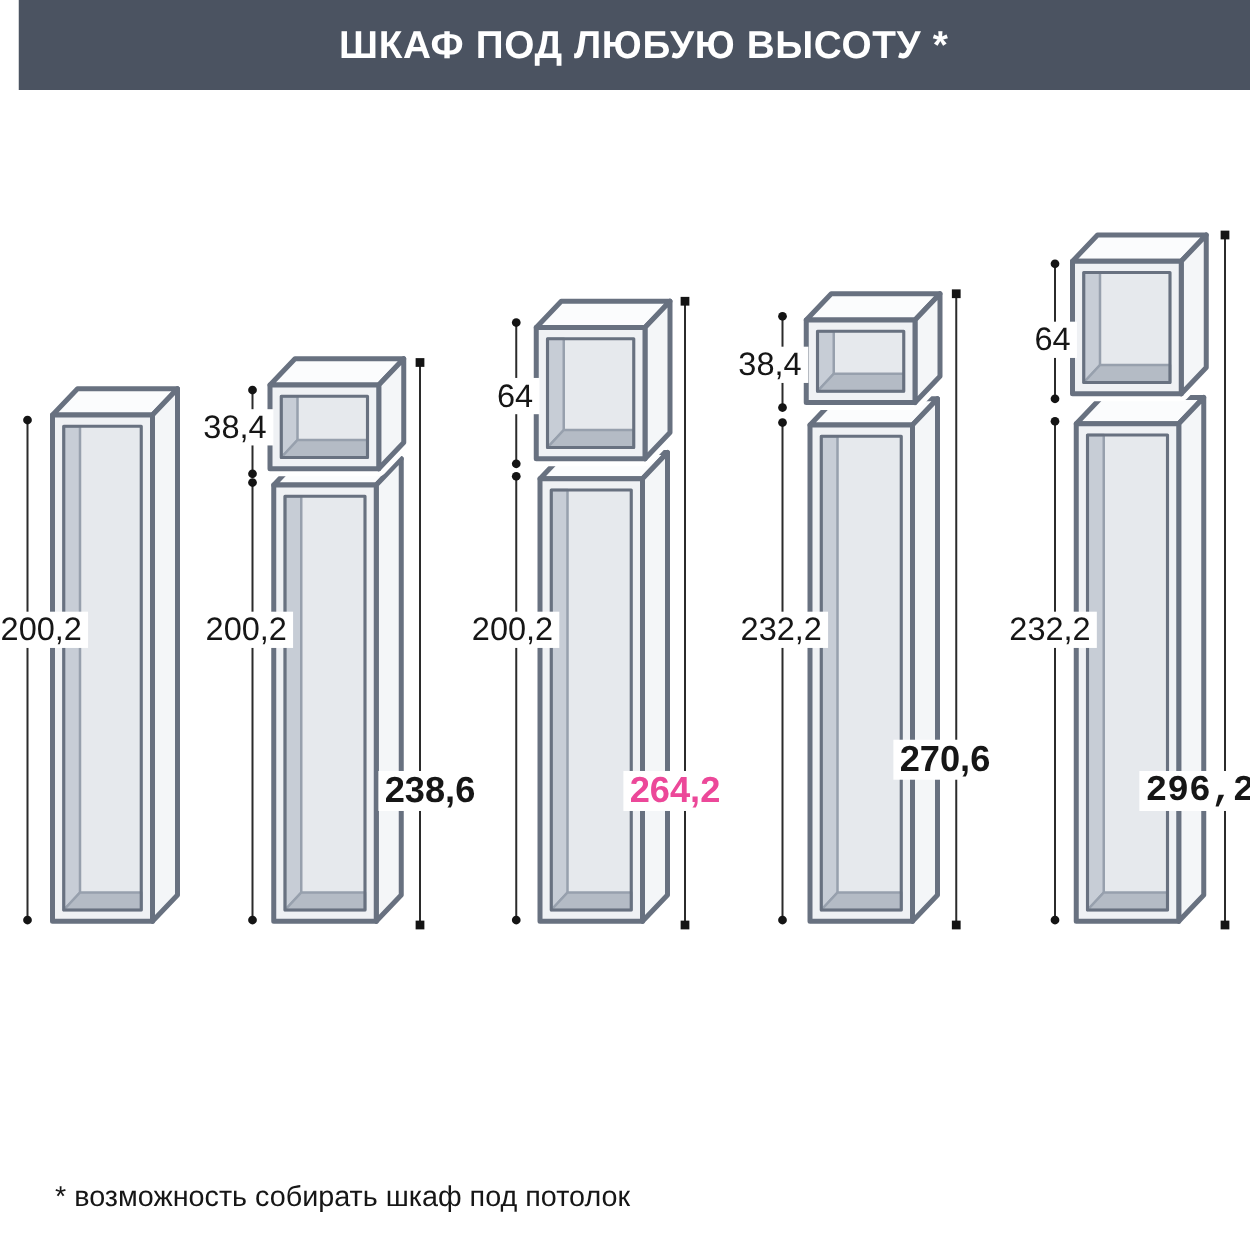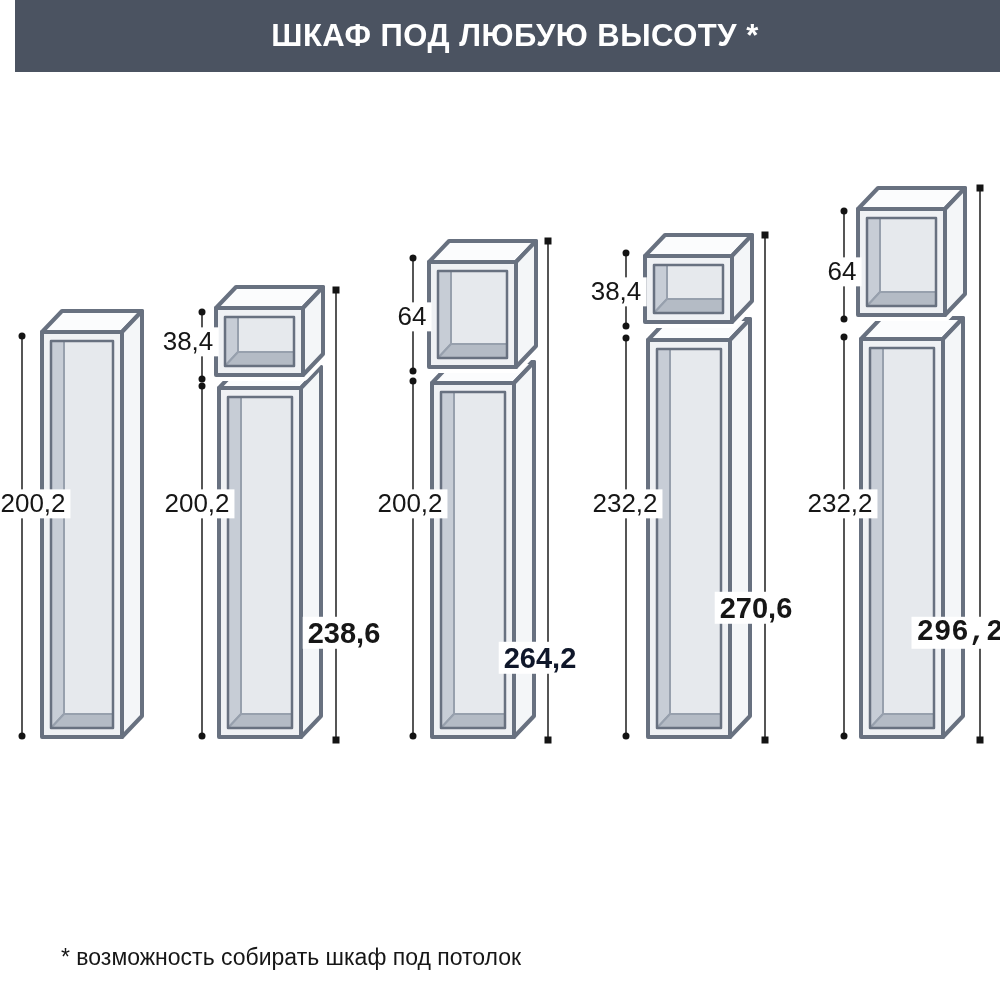--- a/index.html
+++ b/index.html
@@ -148,24 +148,24 @@
     </svg>
 
   <div class="dim-label" style="left: 33px; top: 504px; color: rgb(22, 22, 22);">200,2</div>
 
   <div class="dim-label" style="left: 188px; top: 342px; color: rgb(22, 22, 22);">38,4</div>
   <div class="dim-label" style="left: 197px; top: 504px; color: rgb(22, 22, 22);">200,2</div>
   <div class="dim-label total" style="left: 344px; top: 585px; color: rgb(22, 22, 22);">238,6</div>
 
   <div class="dim-label" style="left: 412px; top: 317px; color: rgb(22, 22, 22);">64</div>
   <div class="dim-label" style="left: 410px; top: 504px; color: rgb(22, 22, 22);">200,2</div>
-  <div class="dim-label total" style="left: 540px; top: 610px; color: #0f172a;">264,2</div>
+  <div class="dim-label total" style="left: 540px; top: 585px; color: #ec4899;">264,2</div>
 
   <div class="dim-label" style="left: 616px; top: 292px; color: rgb(22, 22, 22);">38,4</div>
   <div class="dim-label" style="left: 625px; top: 504px; color: rgb(22, 22, 22);">232,2</div>
   <div class="dim-label total" style="left: 756px; top: 560px; color: rgb(22, 22, 22);">270,6</div>
 
   <div class="dim-label" style="left: 842px; top: 272px; color: rgb(22, 22, 22);">64</div>
   <div class="dim-label" style="left: 840px; top: 504px; color: rgb(22, 22, 22);">232,2</div>
   <div class="dim-label total" style="left: 960px; top: 585px; color: rgb(22, 22, 22); font-family: Liberation Mono, monospace;">296,2</div>
 
-  <div class="footnote" style="color: rgb(22, 22, 22); margin-left: 17px;">* возможность собирать шкаф под потолок</div>
+  <div class="footnote" style="color: rgb(22, 22, 22);">* возможность собирать шкаф под потолок</div>
 </div>
 
 </body></html>

